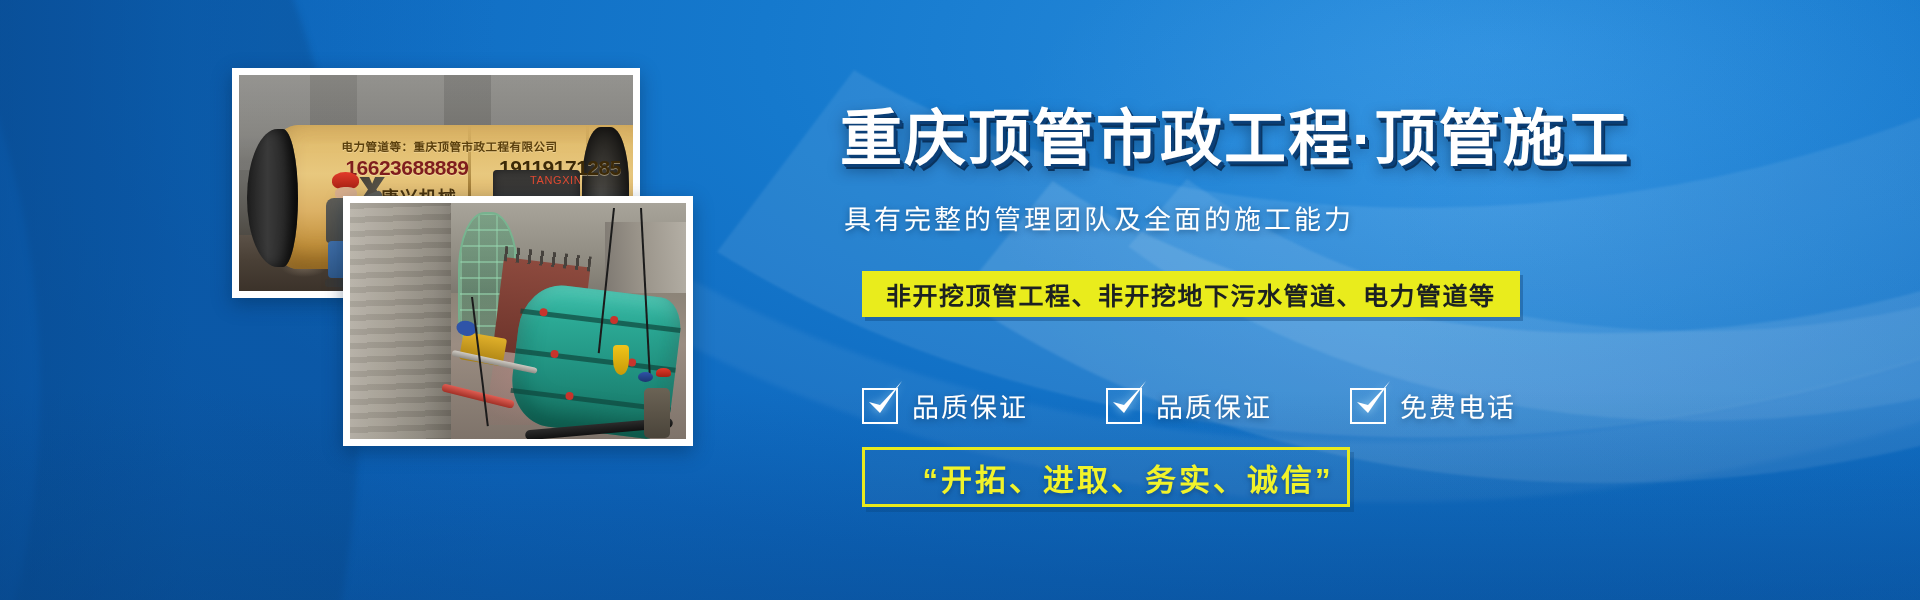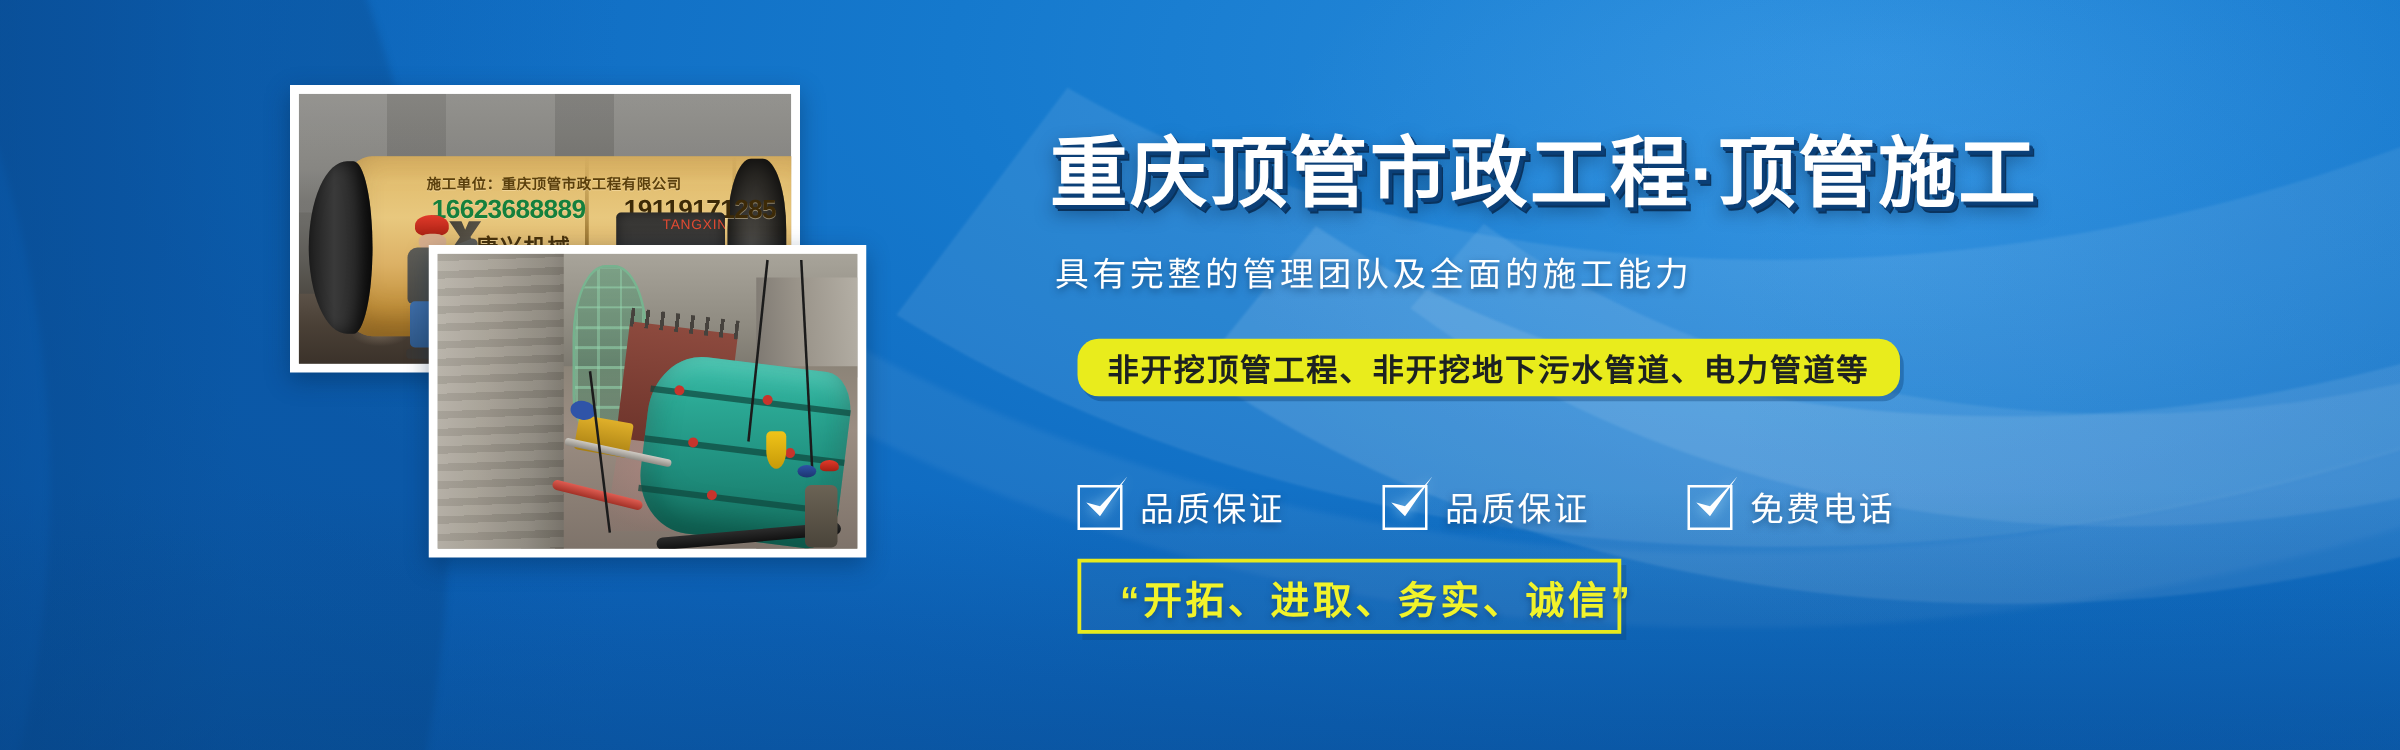--- a/index.html
+++ b/index.html
@@ -133,21 +133,21 @@
   }
   .p1-pipe-seam{
     position:absolute;top:23%;height:67%;width:3px;
     background:linear-gradient(180deg,rgba(130,92,24,.0),rgba(130,92,24,.75),rgba(130,92,24,0));
   }
   .p1-text{
     position:absolute;color:#4b3308;font-weight:bold;white-space:nowrap;
     text-shadow:0 1px 0 rgba(255,235,190,.45);
   }
   .p1-l1{left:26%;top:29%;font-size:11.5px;letter-spacing:.5px;color:#5a3f0c;}
-  .p1-l2{left:27%;top:37.5%;font-size:21px;letter-spacing:-.5px;color:#15803d;}
+  .p1-l2{left:27%;top:37.5%;font-size:21px;letter-spacing:-.5px;color:#7f1d1d;}
   .p1-l2b{left:66%;top:37.5%;font-size:21px;letter-spacing:-.5px;color:#3d2a07;}
   .p1-brand{left:36%;top:50%;font-size:18px;color:#4a3209;letter-spacing:1px;}
   .p1-brand-en{left:36%;top:60%;font-size:7px;color:#6b4d16;letter-spacing:1.5px;}
   .p1-l3{left:27%;top:62%;font-size:13px;color:#3f2b08;}
   .p1-l4{left:32%;top:72%;font-size:12.5px;color:#3f2b08;}
   .p1-l5{left:30%;top:81.5%;font-size:12.5px;color:#3f2b08;}
   .p1-logo-x{
     position:absolute;left:30.5%;top:47%;width:26px;height:26px;
     background:linear-gradient(135deg,#2a2a2a,#4d4d4d);
     clip-path:polygon(0 0,38% 0,50% 28%,62% 0,100% 0,66% 50%,100% 100%,62% 100%,50% 72%,38% 100%,0 100%,34% 50%);
@@ -355,21 +355,20 @@
     position:absolute;left:4px;top:198px;
     font-size:27px;color:#ffffff;letter-spacing:3px;white-space:nowrap;
     text-shadow:0 2px 6px rgba(4,40,80,.55);
   }
   .yellow-bar{
     position:absolute;left:22px;top:271px;
     height:46px;padding:0 24px;
     display:flex;align-items:center;
     background:#e9ec1c;
     box-shadow:3px 4px 0 rgba(4,48,96,.30);
-    border-radius:17px;
   }
   .yellow-bar span{
     font-size:25px;font-weight:bold;color:#1c2122;letter-spacing:1.5px;white-space:nowrap;
   }
   .checks{
     position:absolute;left:22px;top:358px;
     display:flex;align-items:center;gap:78px;margin-top:28px;
   }
   .check-item{display:flex;align-items:center;gap:14px;}
   .check-box{
@@ -379,21 +378,21 @@
   .check-box svg{
     position:absolute;left:-5px;top:-14px;width:48px;height:48px;
     filter:drop-shadow(0 0 5px rgba(180,230,255,.75));
   }
   .check-label{
     font-size:27px;color:#ffffff;letter-spacing:2px;white-space:nowrap;
     text-shadow:0 2px 6px rgba(4,40,80,.5);
   }
   .quote-box{
     position:absolute;left:22px;top:447px;
-    width:435px;height:60px;
+    width:488px;height:60px;
     border:3px solid #e8ea1d;
     display:flex;align-items:center;justify-content:center;
     background:rgba(255,255,255,.04);
     box-shadow:4px 5px 0 rgba(4,48,96,.22);
     padding-left:44px;
   }
   .quote-box span{
     font-size:31px;font-weight:bold;color:#f1f32a;letter-spacing:3px;white-space:nowrap;
     text-shadow:0 2px 5px rgba(10,50,95,.55);
   }
@@ -420,21 +419,21 @@
         <div class="p1-wall"></div>
         <div class="p1-ground"></div>
 
         <div class="p1-pipe"></div>
         <div class="p1-pipe-seam" style="left:58%;"></div>
         <div class="p1-pipe-seam" style="left:88%;"></div>
         <div class="p1-pipe-black"></div>
         <div class="p1-pipe-end"></div>
 
         <div class="p1-logo-x"></div>
-        <div class="p1-text p1-l1">施工单位：重庆顶管市政工程有限公司</div>
+        <div class="p1-text p1-l1">电力管道等：重庆顶管市政工程有限公司</div>
         <div class="p1-text p1-l2">16623688889</div>
         <div class="p1-text p1-l2b">19119171285</div>
         <div class="p1-text p1-brand">唐兴机械</div>
         <div class="p1-text p1-brand-en">TANGXING MACHINERY</div>
         <div class="p1-text p1-l3">HX-1650 岩石破碎顶管机</div>
         <div class="p1-text p1-l4">唐兴机械装备有限公司</div>
         <div class="p1-text p1-l5">免费电话:400-636-9008</div>
 
         <div class="p1-plaque">
           <div class="tx">TANGXING</div>

